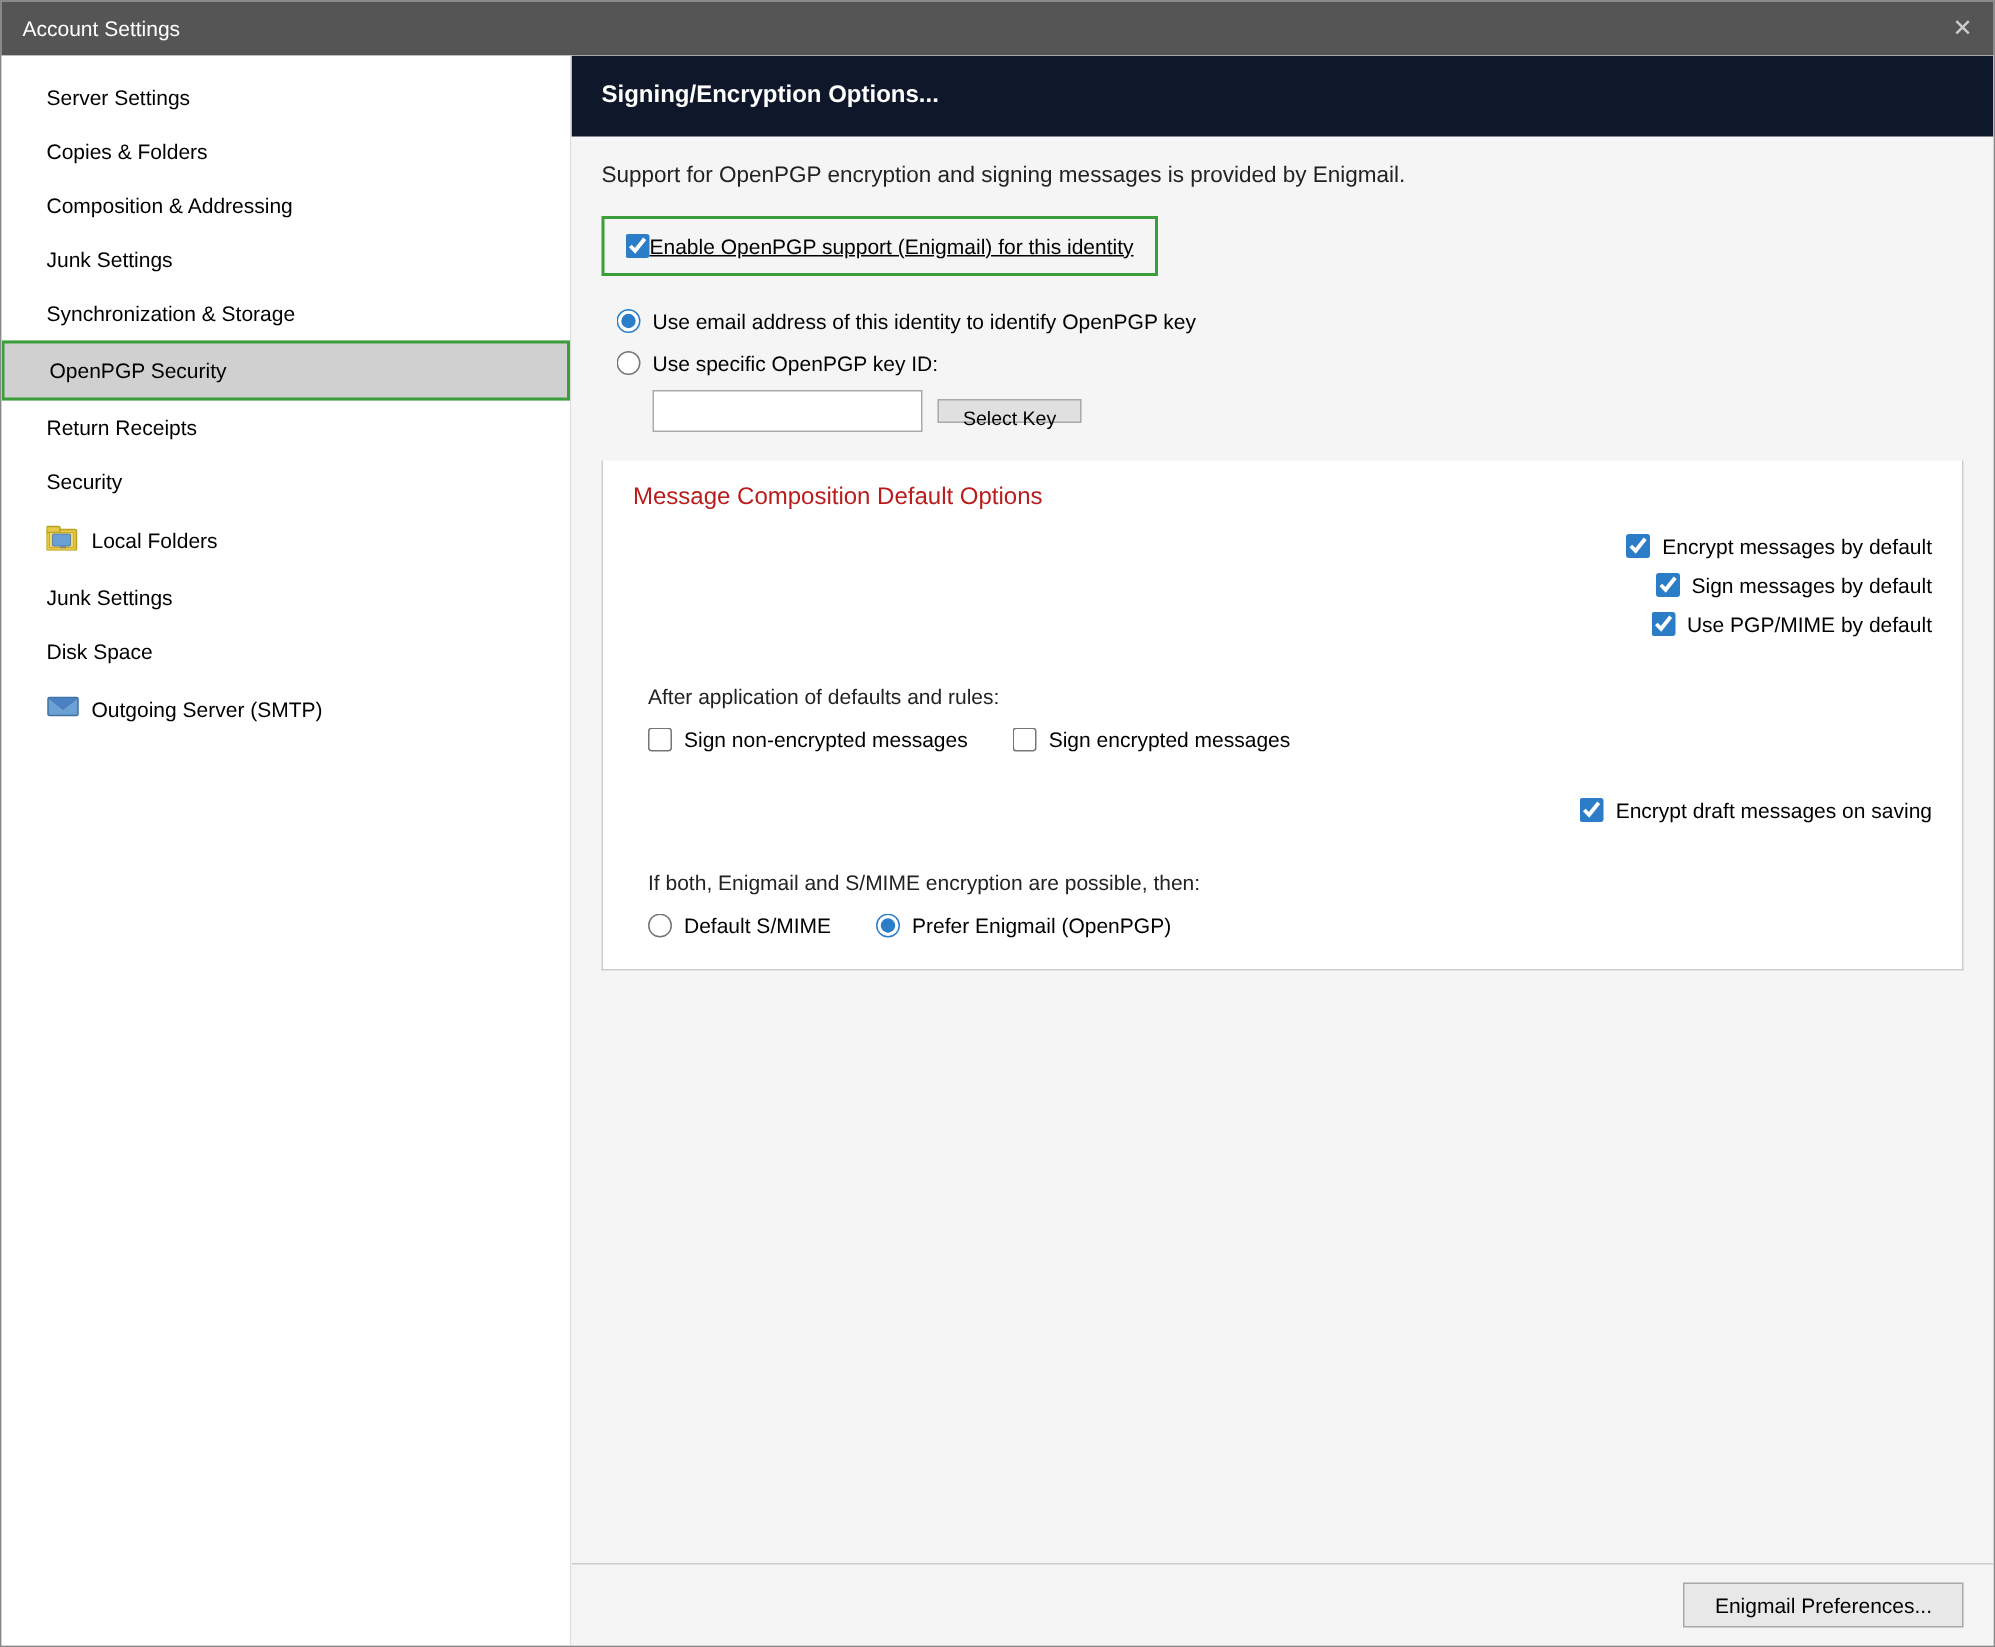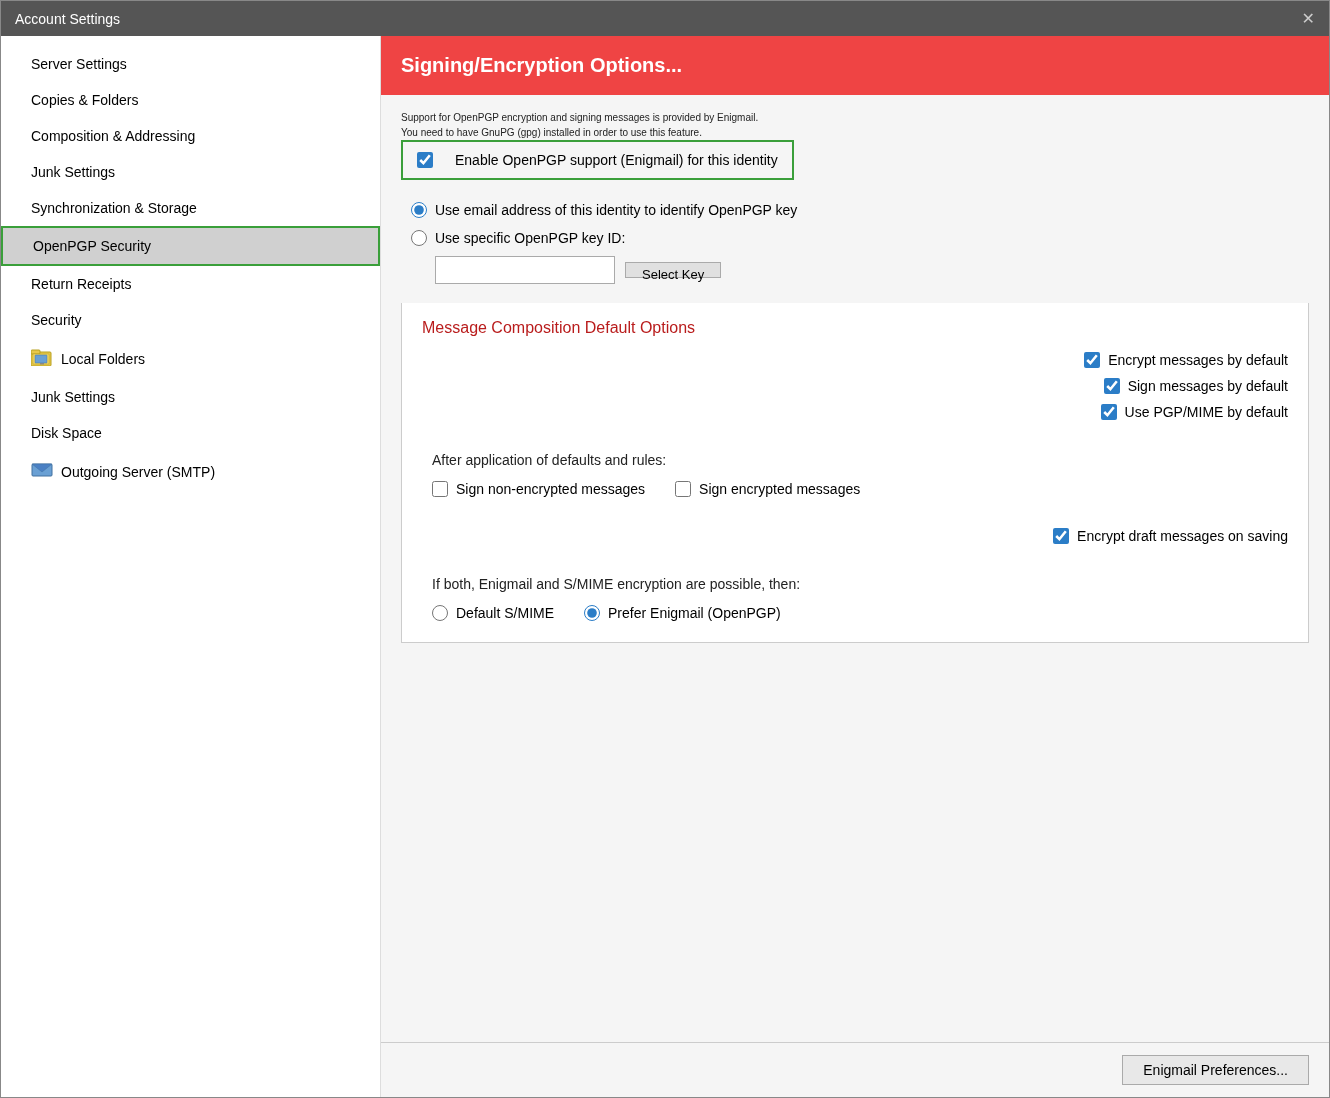--- a/index.html
+++ b/index.html
@@ -70,50 +70,52 @@
     }
     
     .main-panel {
       flex: 1;
       display: flex;
       flex-direction: column;
       overflow-y: auto;
       background: #f5f5f5;
     }
     .section-header {
-      background: #ef4444;
+      background: #0f172a;
       color: #fff;
-      font-size: 20px;
+      font-size: 16px;
       font-weight: bold;
       padding: 18px 20px;
       flex-shrink: 0;
     }
     .main-content {
       padding: 15px 20px;
       flex: 1;
     }
     .description-text {
-      font-size: 10px;
+      font-size: 15px;
       color: #222;
+      margin-bottom: 15px;
       line-height: 1.5;
     }
     
     .enable-box {
       border: 2px solid #3a9f3a;
       padding: 10px 14px;
       margin-bottom: 16px;
       display: inline-flex;
       align-items: center;
       gap: 8px;
     }
     .checkbox-label {
       display: flex;
       align-items: center;
-      gap: 22px;
-      cursor: pointer;
+      gap: 0;
+      cursor: pointer;
+      text-decoration: underline;
     }
     .checkbox-input {
       width: 16px;
       height: 16px;
       accent-color: #2b7dc7;
       cursor: pointer;
     }
     
     .radio-group {
       margin-bottom: 15px;
@@ -291,21 +293,20 @@
         <span>Outgoing Server (SMTP)</span>
       </div>
     </div>
 
     <div class="main-panel">
       <div class="section-header">Signing/Encryption Options...</div>
 
       <div class="main-content">
         <div class="description-text">
           <span>Support for OpenPGP encryption and signing messages is provided by Enigmail.</span><br>
-          <span>You need to have GnuPG (gpg) installed in order to use this feature.</span>
         </div>
 
         
         <div class="enable-box">
           <label class="checkbox-label">
             <input type="checkbox" class="checkbox-input" checked="" style="">
             <span>Enable OpenPGP support (Enigmail) for this identity</span>
           </label>
         </div>
 

